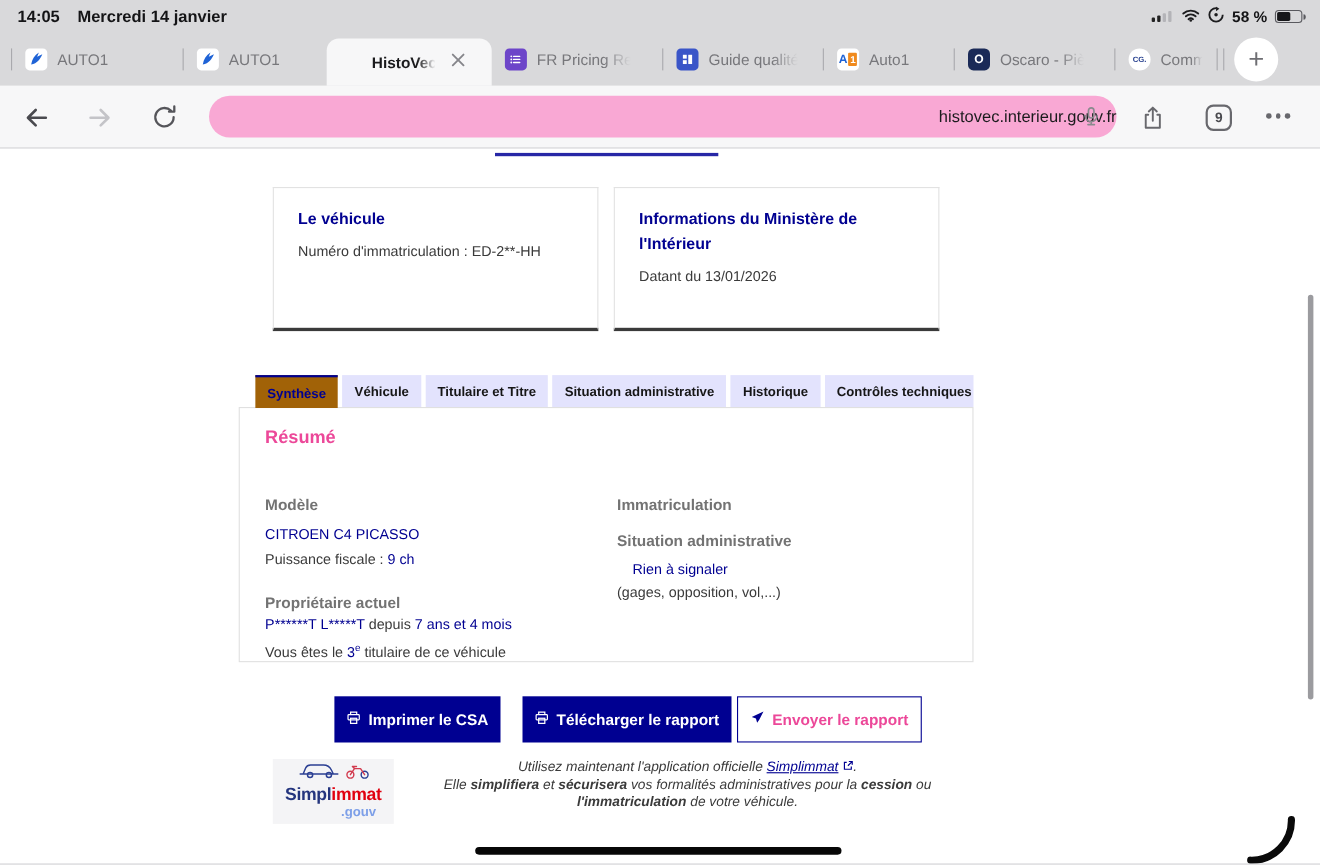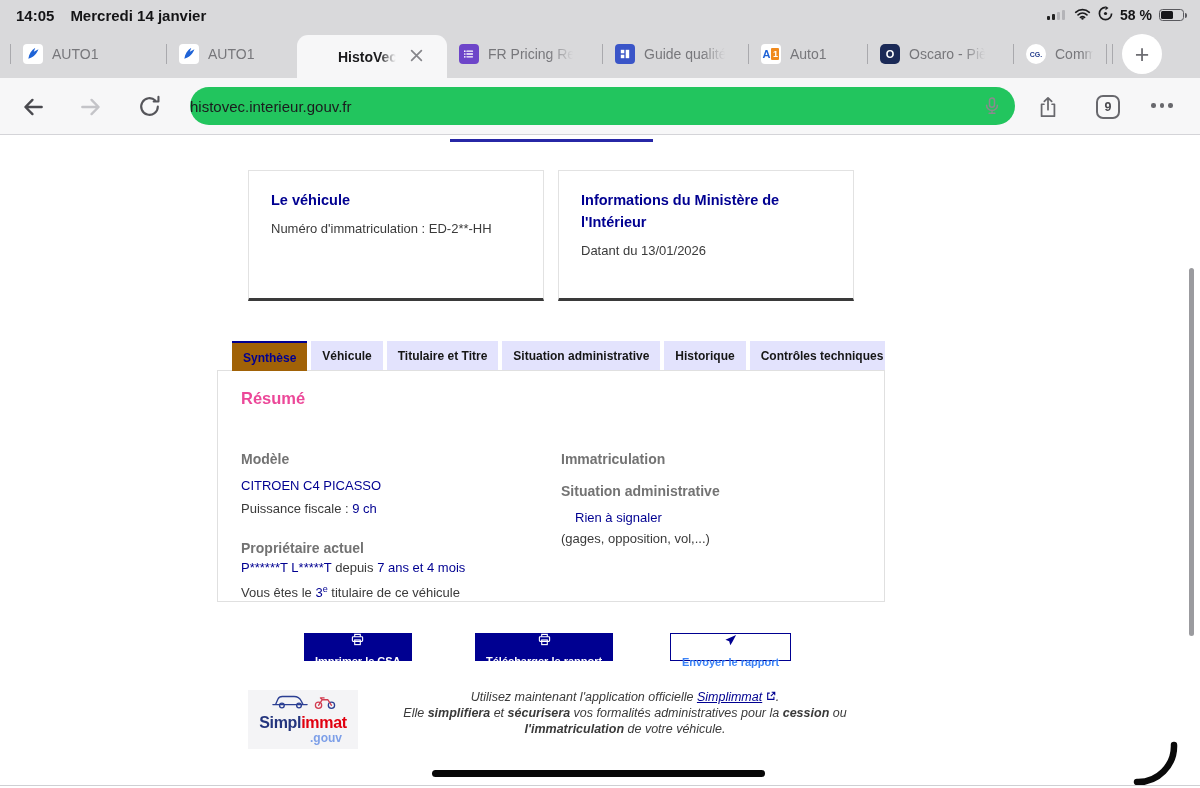--- a/index.html
+++ b/index.html
@@ -40,22 +40,22 @@
   .fav.a1{background:#fff;font-weight:700;}
   .fav.a1 .a{color:#1f63d6;font-size:11px;}
   .fav.a1 .one{background:#f08a1d;color:#fff;font-size:9px;width:8px;height:12px;display:flex;align-items:center;justify-content:center;border-radius:1px;margin-left:1px;}
   .closex{margin-left:4px;flex:0 0 auto;}
   .plus{width:40px;height:40px;border-radius:50%;background:#fff;color:#6e6e73;font-size:25px;font-weight:400;
         display:flex;align-items:center;justify-content:center;align-self:center;margin:0 8px 0 9px;flex:0 0 auto;}
 
   
   .navbar{position:absolute;top:78px;left:0;right:0;height:57px;background:#f7f7f8;border-bottom:1px solid #d4d4d8;box-sizing:border-box;}
   .nav-ico{position:absolute;top:0;height:57px;display:flex;align-items:center;justify-content:center;width:34px;}
-  .urlpill{position:absolute;left:190px;top:9px;width:825px;height:38px;border-radius:19px;background:#22c55e;
-           display:flex;align-items:center;justify-content:flex-start;}
+  .urlpill{position:absolute;left:190px;top:9px;width:825px;height:38px;border-radius:19px;background:#f9a8d4;
+           display:flex;align-items:center;justify-content:flex-end;}
   .urltext{font-size:15px;color:#1b1b1d;}
   .mic{position:absolute;right:13px;top:9px;}
   .tabcount{position:absolute;left:1096px;top:17px;width:24px;height:24px;border:2px solid #68686d;border-radius:7px;
             display:flex;align-items:center;justify-content:center;font-size:12.5px;font-weight:700;color:#4a4a4f;box-sizing:border-box;}
   .dots{position:absolute;left:1151px;top:25px;display:flex;gap:4px;}
   .dots i{width:4.5px;height:4.5px;border-radius:50%;background:#68686d;}
 
   
   .blue-line{position:absolute;left:450px;top:139px;width:203px;height:3px;background:#2727a6;}
   .card{position:absolute;top:170px;width:296px;height:131px;background:#fff;border:1px solid #e2e2e2;border-bottom:3px solid #3a3a3a;
@@ -76,24 +76,24 @@
   .colL{width:320px;flex:0 0 auto;}
   .colR{flex:1;}
   .h4{font-size:14px;font-weight:700;color:#737373;margin:16px 0 10px;}
   .h4.tight{margin-bottom:3px;}
   .line{font-size:13px;color:#3a3a3a;margin:0 0 5px;line-height:1.4;}
   .blue{color:#000091;}
   .mb22{margin-bottom:22px;}
   .sup{font-size:9px;vertical-align:super;}
   .indent{margin-left:14px;margin-bottom:3px;}
 
-  .btn{position:absolute;top:633px;height:28px;display:inline-flex;align-items:center;gap:7px;padding:0 11px;
-       font-size:11px;font-weight:700;box-sizing:border-box;font-family:"Liberation Sans",sans-serif;border:none;cursor:pointer;flex-direction:column;}
+  .btn{position:absolute;top:633px;height:42px;display:inline-flex;align-items:center;gap:7px;padding:0 11px;
+       font-size:14px;font-weight:700;box-sizing:border-box;font-family:"Liberation Sans",sans-serif;border:none;cursor:pointer;}
   .btn.fill{background:#000091;color:#fff;}
-  .btn.outline{background:#fff;border:1px solid #000091;color:#3b82f6;}
+  .btn.outline{background:#fff;border:1px solid #000091;color:#ec4899;}
   .b1{left:304px;}.b2{left:475px;}.b3{left:670px;}
 
   .logo-box{position:absolute;left:248px;top:690px;width:110px;height:59px;background:#f4f4f6;
             display:flex;flex-direction:column;align-items:center;justify-content:center;}
   .vehicles{display:flex;align-items:flex-end;gap:2px;height:18px;}
   .logo-line{font-size:16px;font-weight:700;letter-spacing:-0.3px;line-height:1;margin-top:1px;}
   .logo-line .p1{color:#24357e;}.logo-line .p2{color:#e1000f;}
   .logo-gouv{font-size:12px;font-weight:700;color:#7d9fe8;align-self:flex-end;padding-right:16px;line-height:1;margin-top:1px;}
 
   .footer-text{position:absolute;left:390px;top:689px;width:470px;text-align:center;font-size:12.5px;color:#3a3a3a;line-height:16px;}

